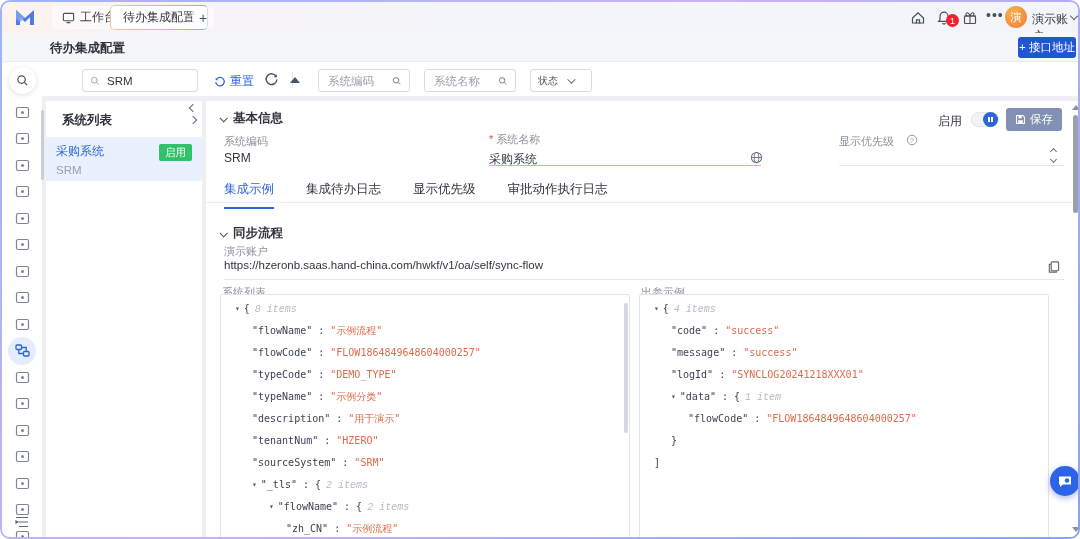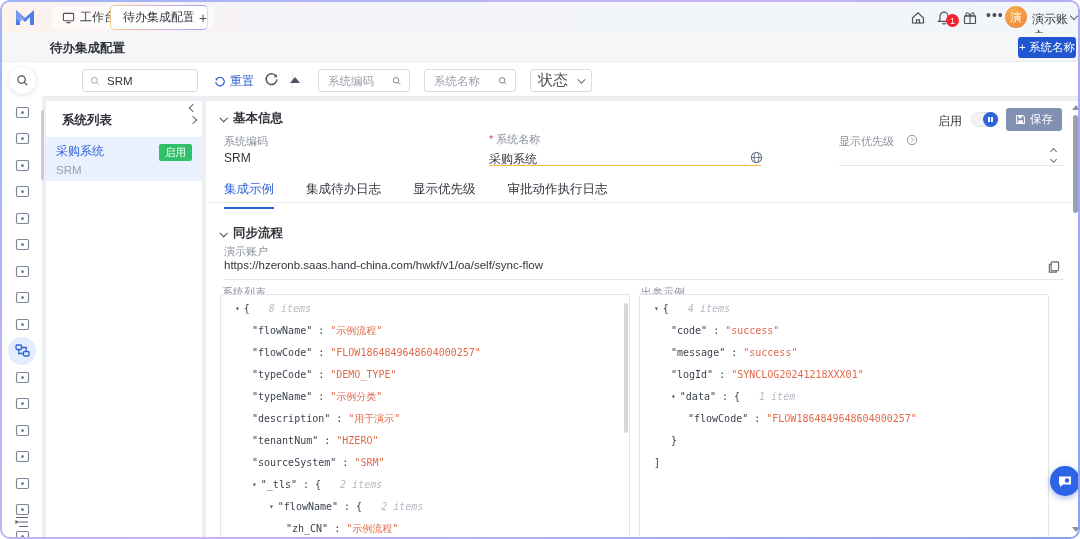--- a/index.html
+++ b/index.html
@@ -67,21 +67,21 @@
   .dtab.act{color:#2f63d8;border-bottom:2px solid #2f63d8;}
   .tabline{position:absolute;left:0;top:101px;width:876px;border-bottom:1px solid #e9ebef;}
   .stepper{position:absolute;display:flex;flex-direction:column;gap:3px;align-items:center;}
   .stepper .chev{width:5px;height:5px;border-color:#6b7280;}
   .jsonbox{position:absolute;top:193px;width:410px;height:260px;border:1px solid #e2e5ea;border-radius:2px;background:#fff;overflow:hidden;font-family:"DejaVu Sans Mono","Liberation Mono",monospace;font-size:10px;padding-top:3px;}
   .jline{position:relative;height:22px;line-height:22px;white-space:nowrap;}
   .jarw{display:inline-block;color:#555;font-size:8px;margin-right:4px;transform:translateY(-1px);}
   .jk{color:#3c4350;}
   .jpn{color:#3c4350;}
   .js{color:#e0694a;}
-  .jm{color:#b6bac2;font-style:italic;margin-left:19px;}
+  .jm{color:#b6bac2;font-style:italic;margin-left:5px;font-family:Liberation Mono, monospace;}
   .box-scroll{position:absolute;left:403px;top:8px;width:4px;height:130px;background:#d4d7dd;border-radius:2px;}
   .main-scrollbar{position:absolute;left:866px;top:2px;width:7px;height:434px;}
   .ms-thumb{position:absolute;left:1px;top:12px;width:5px;height:98px;background:#99a1ad;border-radius:3px;}
   .ms-up{position:absolute;left:0;top:2px;width:0;height:0;border-left:4px solid transparent;border-right:4px solid transparent;border-bottom:5px solid #8b919c;}
   .ms-down{position:absolute;left:0;top:424px;width:0;height:0;border-left:4px solid transparent;border-right:4px solid transparent;border-top:5px solid #8b919c;}
   .fab{position:absolute;left:1048px;top:464px;width:30px;height:30px;border-radius:50%;background:#2d63e6;box-shadow:0 2px 6px rgba(30,70,180,.4);display:flex;align-items:center;justify-content:center;color:#fff;}
   .url-row{position:absolute;left:18px;top:158px;width:840px;height:20px;font-size:11.5px;color:#32353d;}
   .copy-ico{position:absolute;right:4px;top:1px;width:13px;height:14px;color:#5f6673;}
 </style>
 </head>
@@ -121,21 +121,21 @@
           <path d="M2 6h12M8 6v7.5M5.5 6c-2-.5-2-3.5 0-3.2 1.4.2 2 1.8 2.5 3.2.5-1.4 1.1-3 2.5-3.2 2-.3 2 2.7 0 3.2" fill="none" stroke="#4b5058" stroke-width="1.1"></path>
         </svg>
     <div class="more">•••</div>
     <div class="avatar">演</div>
     <div class="acct">演示账户</div>
     <span class="chev abs" style="left:1069px;top:11px"></span>
   </div>
 
   <div class="titlerow">
     <div class="ptitle">待办集成配置</div>
-    <div class="btn-primary">+ 系统名称</div>
+    <div class="btn-primary">+ 接口地址</div>
   </div>
 
   <div class="rail">
     <div class="rail-search">
       <svg width="13" height="13" viewBox="0 0 14 14">
             <circle cx="6" cy="6" r="4" fill="none" stroke="currentColor" stroke-width="1.3"></circle>
             <path d="M9 9l3 3" stroke="currentColor" stroke-width="1.3"></path>
           </svg>
     </div>
     <div id="rail-icons">
@@ -278,21 +278,21 @@
           </svg>
     </div>
     <div class="inp" style="left:382px;width:92px">
       <input placeholder="系统名称" style="">
       <svg width="12" height="12" viewBox="0 0 14 14">
             <circle cx="6" cy="6" r="4" fill="none" stroke="#6b7280" stroke-width="1.3"></circle>
             <path d="M9 9l3 3" stroke="#6b7280" stroke-width="1.3"></path>
           </svg>
     </div>
     <div class="inp" style="left:488px;width:62px">
-      <span style="font-size:15px;color:#4b5058">状态</span>
+      <span style="font-size:10px;color:#4b5058">状态</span>
       <span class="chev" style="margin-left:4px;transform:rotate(45deg) translateY(-2px)"></span>
     </div>
   </div>
 
   <div class="leftpanel">
     <div class="lp-title">系统列表</div>
     <div class="lp-handle">
       <span class="chev" style="transform:rotate(135deg)"></span>
       <span class="chev" style="transform:rotate(-45deg)"></span>
     </div>

